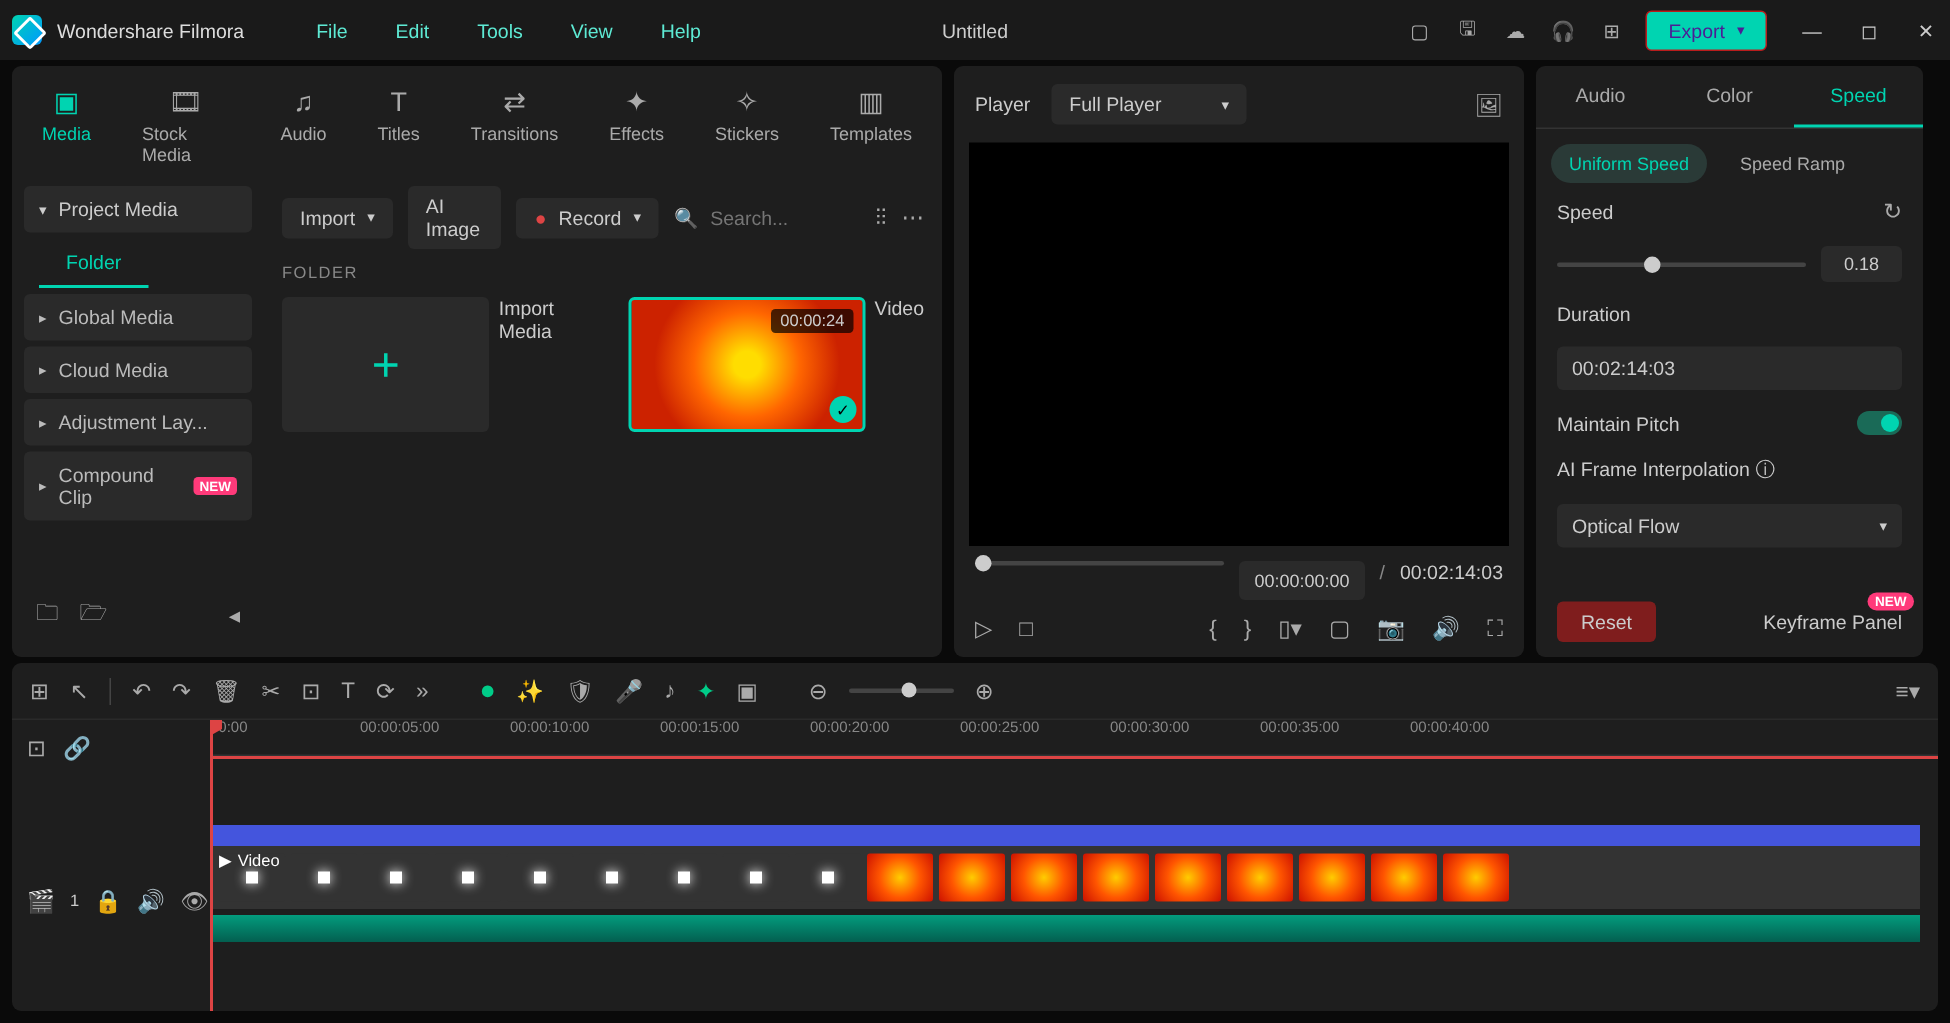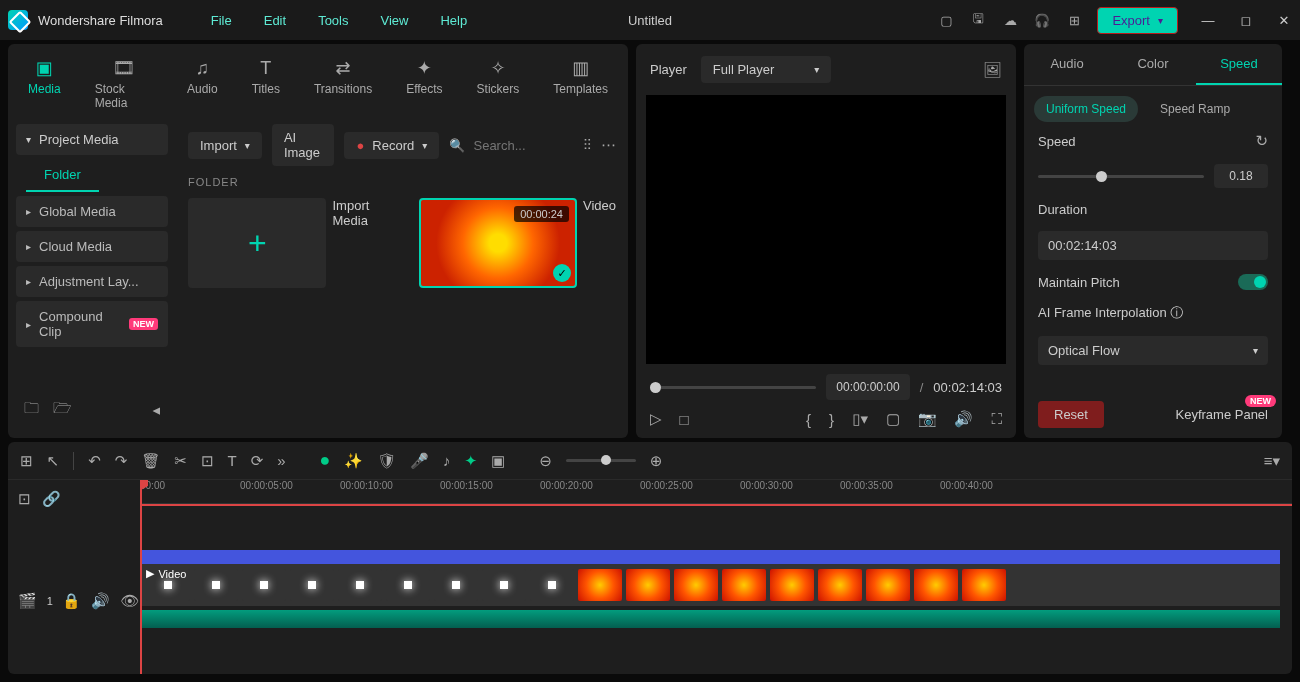--- a/index.html
+++ b/index.html
@@ -38,21 +38,21 @@
 .thumb-box{width:158px;height:90px;background:#2a2a2a;border-radius:4px;display:flex;align-items:center;justify-content:center;position:relative}
 .plus{color:#00d4b1;font-size:32px;font-weight:200}
 .thumb-box.video{background:radial-gradient(circle,#ffdd00 10%,#ff6600 40%,#cc2200 70%);border:2px solid #00d4b1}
 .thumb-dur{position:absolute;top:6px;right:6px;background:rgba(0,0,0,.7);padding:2px 6px;border-radius:3px;font-size:11px}
 .thumb-check{position:absolute;bottom:4px;right:4px;width:18px;height:18px;background:#00d4b1;border-radius:50%;display:flex;align-items:center;justify-content:center;color:#000;font-size:11px}
 .preview{width:380px;background:#1e1e1e;border-radius:6px;display:flex;flex-direction:column}
 .preview-top{display:flex;align-items:center;padding:12px 14px;gap:14px}
 .quality-dd{background:#2a2a2a;padding:6px 12px;border-radius:4px;display:flex;align-items:center;gap:40px;cursor:pointer;flex:0 0 auto}
 .preview-canvas{flex:1;background:#000;margin:0 10px}
 .preview-ctrl{padding:10px 14px}
-.scrub{display:flex;align-items:center;gap:10px;margin-bottom:10px}
+.scrub{display:flex;align-items:flex-start;gap:10px;margin-bottom:10px}
 .scrub-track{flex:1;height:3px;background:#444;border-radius:2px;position:relative}
 .scrub-thumb{position:absolute;left:0;top:-4px;width:11px;height:11px;background:#ccc;border-radius:50%}
 .time-box{background:#2a2a2a;padding:6px 10px;border-radius:4px;font-size:12px}
 .time-sep{color:#888}
 .pv-icons{display:flex;align-items:center;gap:18px}
 .pv-icon{color:#aaa;cursor:pointer;font-size:15px}
 .right-panel{width:258px;background:#1e1e1e;border-radius:6px;display:flex;flex-direction:column;padding-bottom:10px;position:relative}
 .rp-tabs{display:flex;border-bottom:1px solid #333}
 .rp-tab{flex:1;text-align:center;padding:12px 0;cursor:pointer;color:#aaa;font-size:13px}
 .rp-tab.active{color:#00d4b1;border-bottom:2px solid #00d4b1}

